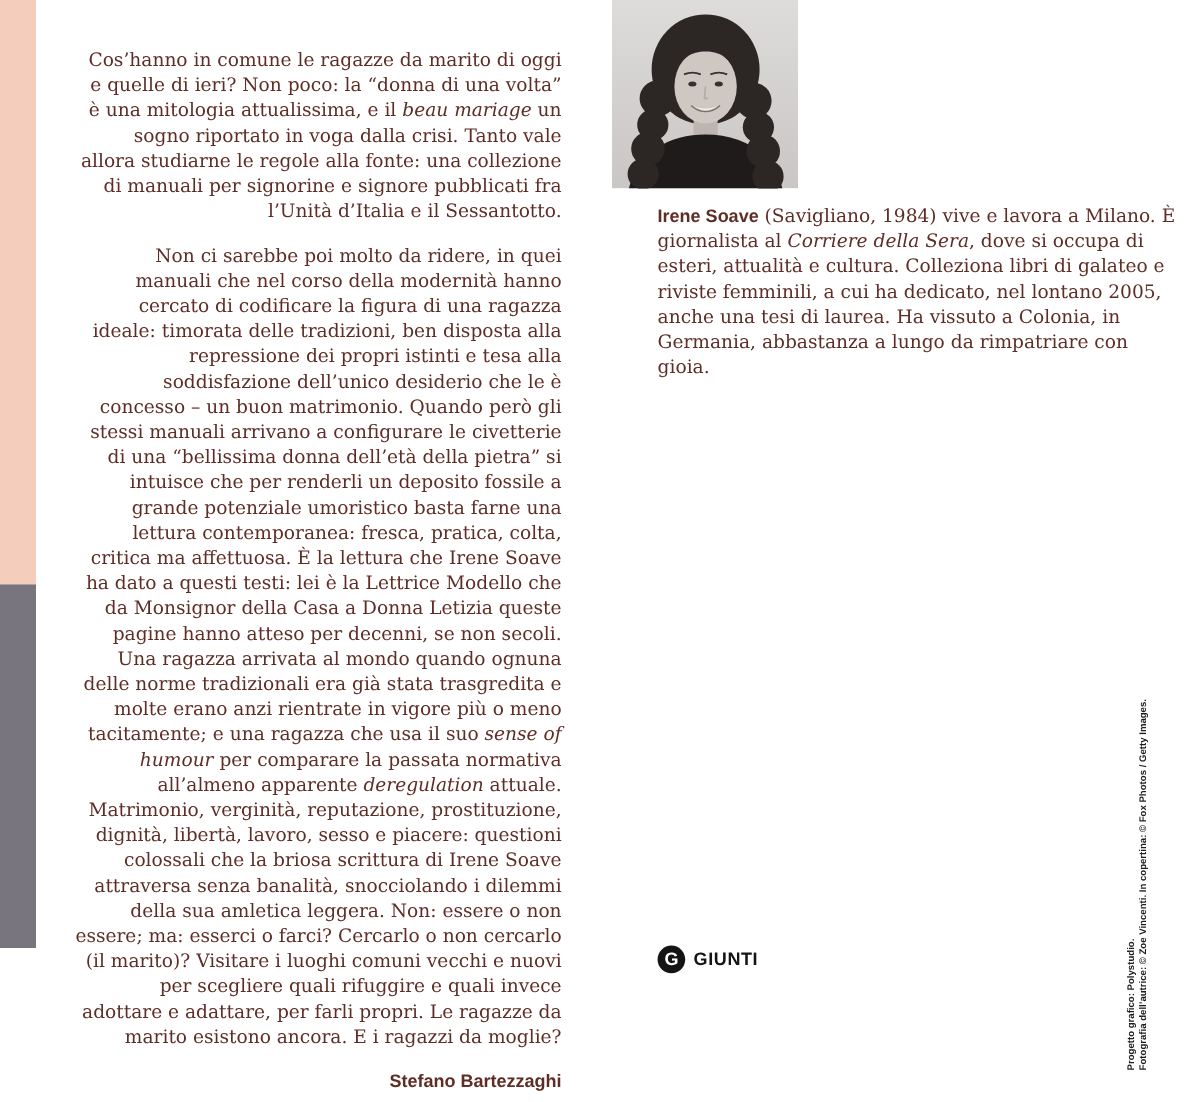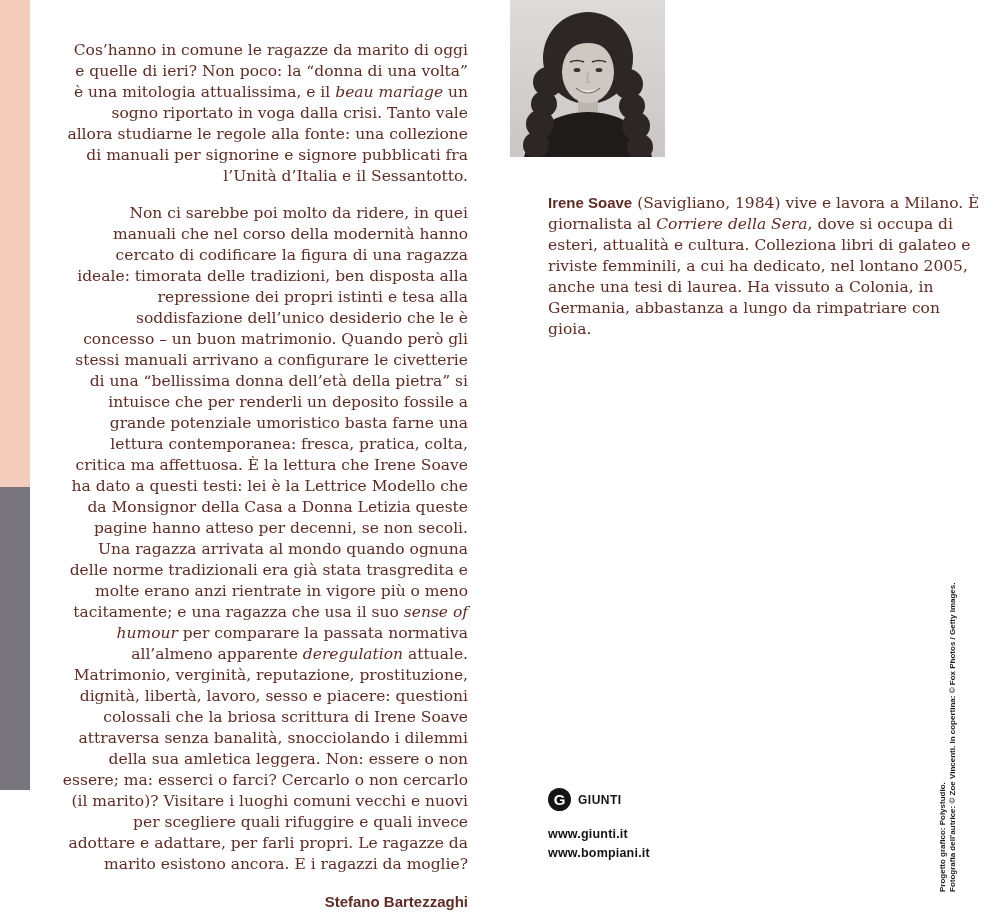--- a/index.html
+++ b/index.html
@@ -48,21 +48,21 @@
     top: 0;
     width: 155px;
     height: 157px;
   }
   .photo svg { display: block; }
 
   
   .bio {
     position: absolute;
     left: 548px;
-    top: 176px;
+    top: 154px;
     width: 432px;
     font-size: 15.5px;
     line-height: 21px;
   }
 
   
   .publisher {
     position: absolute;
     left: 548px;
     top: 788px;
@@ -73,21 +73,21 @@
     border-radius: 50%;
     display: flex; align-items: center; justify-content: center;
     font-family: "Liberation Sans", sans-serif;
     font-weight: bold; font-size: 15px;
     color: #ffffff;
     background: #141414;
   }
   .logo-name {
     font-family: "Liberation Sans", sans-serif;
     font-weight: bold;
-    font-size: 12px;
+    font-size: 15px;
     letter-spacing: 0.5px;
   }
   .websites {
     margin-top: 14px;
     font-family: "Liberation Sans", sans-serif;
     font-weight: bold;
     font-size: 12.5px;
     line-height: 19px;
     letter-spacing: 0.2px;
   }
@@ -173,24 +173,20 @@
     </svg>
   </div>
 
   <p class="bio" style="color: rgb(94, 45, 38);"><span class="bname">Irene Soave</span><span> (Savigliano, 1984) vive e lavora a Milano. È giornalista al </span><span class="it">Corriere della Sera</span><span>, dove si occupa di esteri, attualità e cultura. Colleziona libri di galateo e riviste femminili, a cui ha dedicato, nel lontano 2005, anche una tesi di laurea. Ha vissuto a Colonia, in Germania, abbastanza a lungo da rimpatriare con gioia.</span></p>
 
   <div class="publisher" style="color: rgb(20, 20, 20);">
     <div class="logo-row">
       <span class="logo-mark">G</span>
       <span class="logo-name">GIUNTI</span>
     </div>
-    <div class="websites">
-        <div>www.giunti.it</div>
-        <div>www.bompiani.it</div>
-      </div>
   </div>
 
   <div class="credits">
     <div>Progetto grafico: Polystudio.</div>
     <div>Fotografia dell’autrice: © Zoe Vincenti. In copertina: © Fox Photos / Getty Images.</div>
   </div>
 
 </div>
 
 </body></html>

